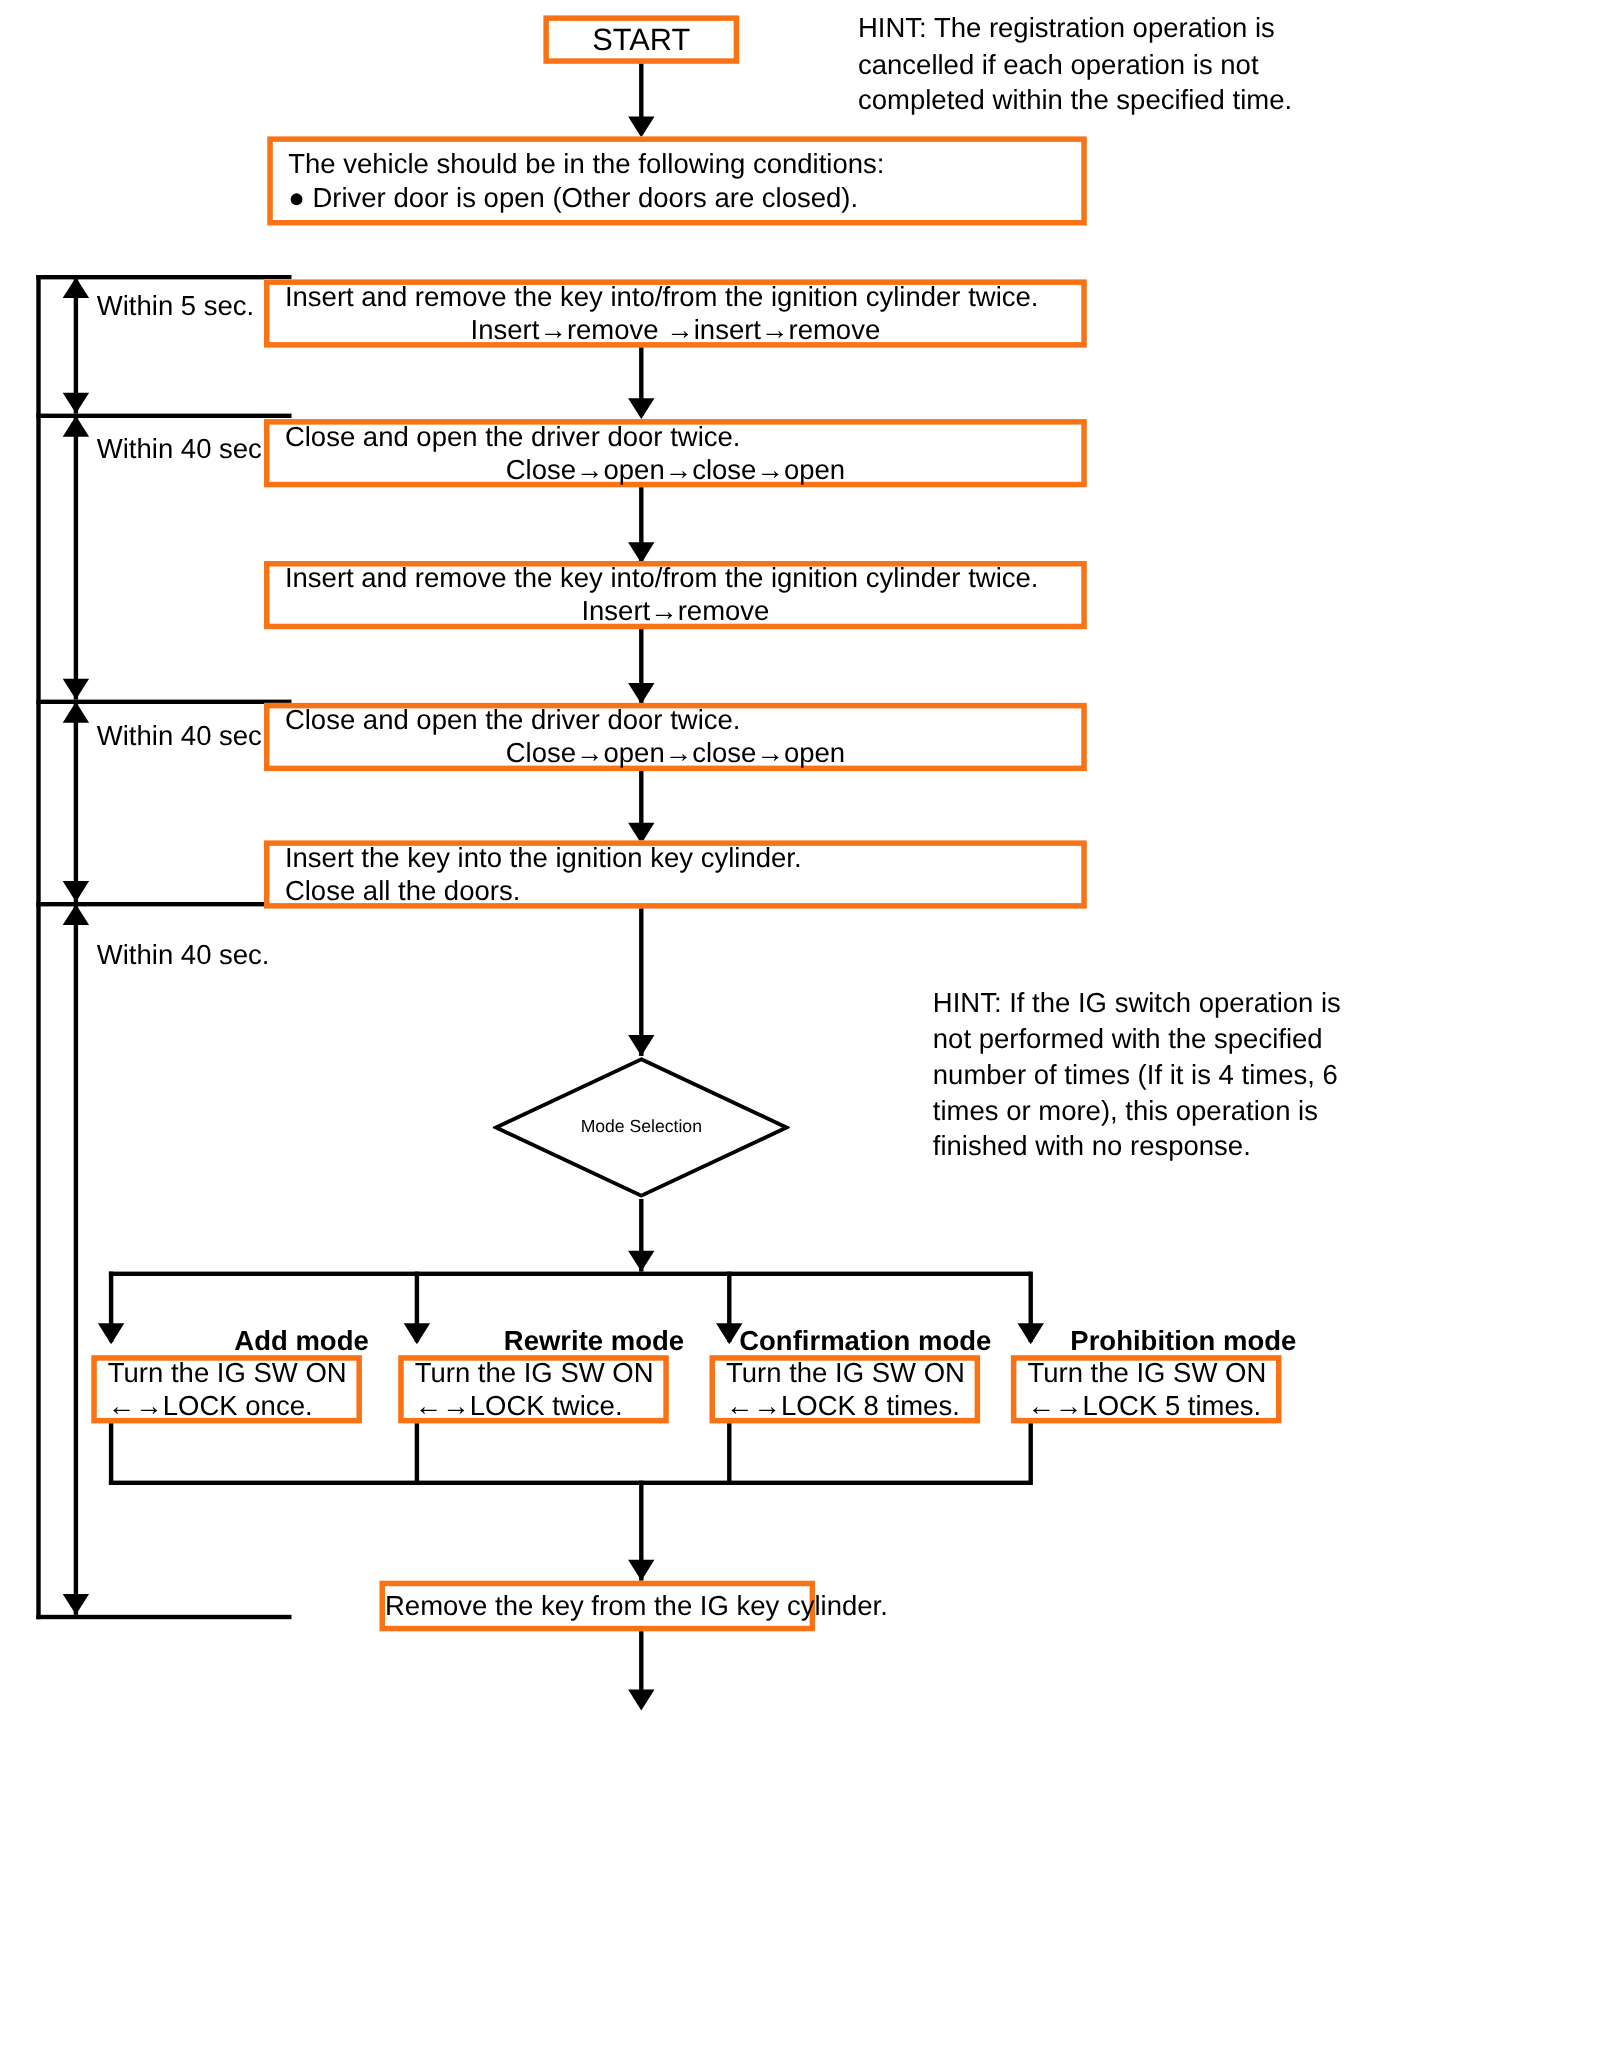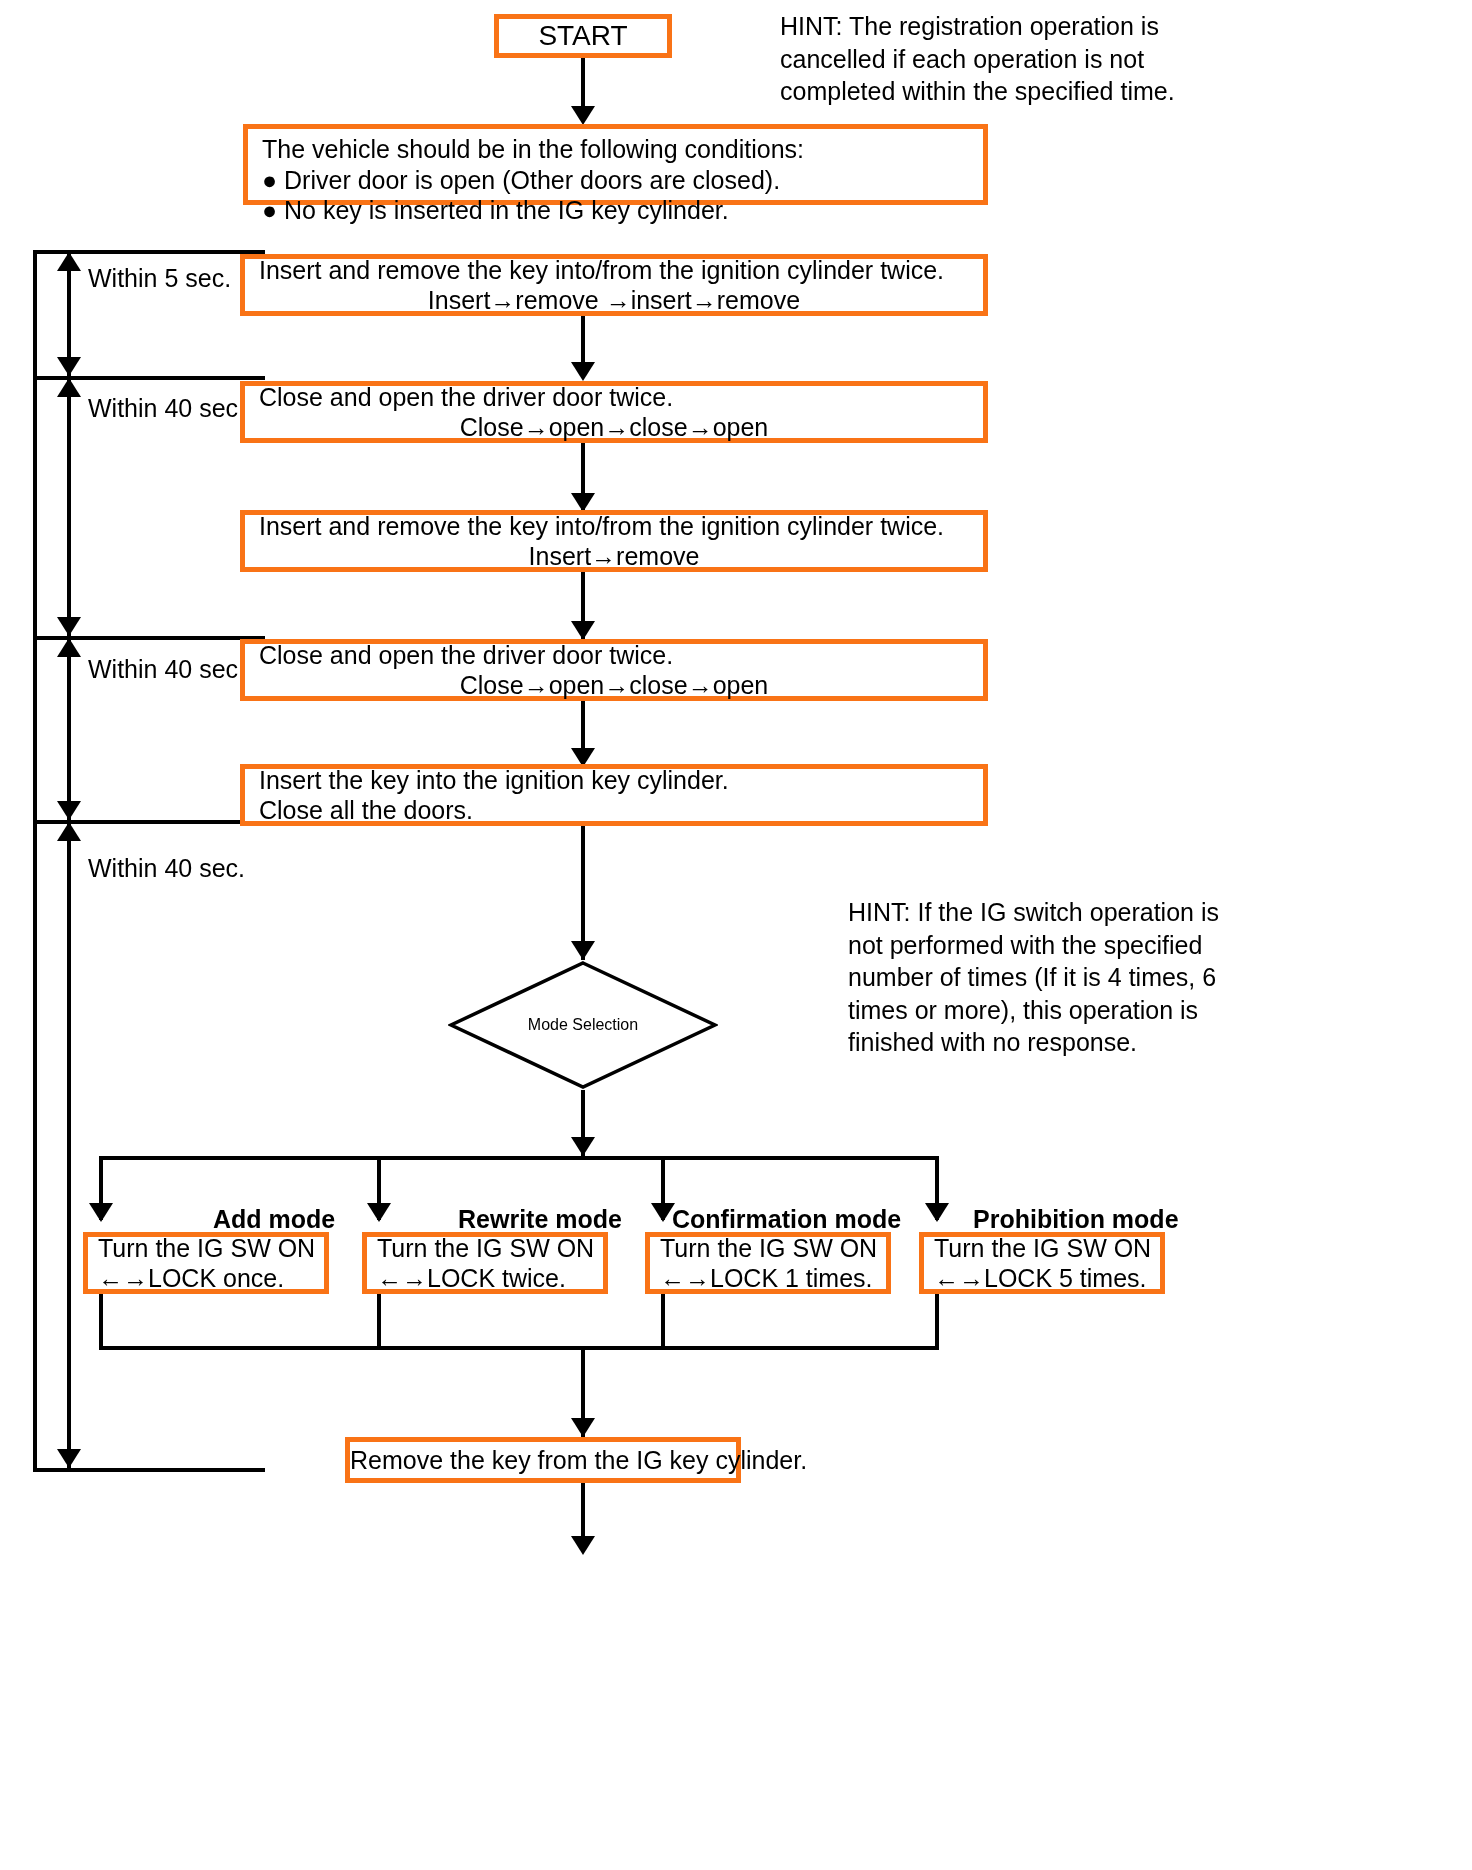--- a/index.html
+++ b/index.html
@@ -101,21 +101,20 @@
   <div class="box" style="left:494px; top:14px; width:178px; height:44px;">
     <div class="starttext">START</div>
   </div>
 
   <div class="vline" style="left:581px; top:58px; height:56px;"></div>
   <div class="arrowdown" style="left:571px; top:106px;"></div>
 
   <div class="box" style="left:243px; top:124px; width:745px; height:81px; justify-content:flex-start; padding-top:5px;">
     <div class="line bold">The vehicle should be in the following conditions:</div>
     <div class="line">● Driver door is open (Other doors are closed).</div>
-    <div class="line">● No key is inserted in the IG key cylinder.</div>
   </div>
 
   <div class="hline" style="left:33px; top:250px; width:232px;"></div>
   <div class="vline" style="left:33px; top:250px; height:1222px;"></div>
   <div class="hline" style="left:33px; top:1468px; width:232px;"></div>
 
   <div class="vline" style="left:67px; top:252px; height:124px;"></div>
   <div class="arrowup" style="left:57px; top:252px;"></div>
   <div class="arrowdown" style="left:57px; top:357px;"></div>
   <div class="hline" style="left:33px; top:376px; width:232px;"></div>
@@ -210,21 +209,21 @@
     <div class="line" style="padding-left:10px;">←→LOCK once.</div>
   </div>
 
   <div class="box" style="left:362px; top:1232px; width:246px; height:62px;">
     <div class="line" style="padding-left:10px;">Turn the IG SW ON</div>
     <div class="line" style="padding-left:10px;">←→LOCK twice.</div>
   </div>
 
   <div class="box" style="left:645px; top:1232px; width:246px; height:62px;">
     <div class="line" style="padding-left:10px;">Turn the IG SW ON</div>
-    <div class="line" style="padding-left:10px;">←→LOCK 1 times.</div>
+    <div class="line" style="padding-left:10px;">←→LOCK 8 times.</div>
   </div>
 
   <div class="box" style="left:919px; top:1232px; width:246px; height:62px;">
     <div class="line" style="padding-left:10px;">Turn the IG SW ON</div>
     <div class="line" style="padding-left:10px;">←→LOCK 5 times.</div>
   </div>
 
   <div class="vline" style="left:99px; top:1294px; height:56px;"></div>
   <div class="vline" style="left:377px; top:1294px; height:56px;"></div>
   <div class="vline" style="left:661px; top:1294px; height:56px;"></div>

